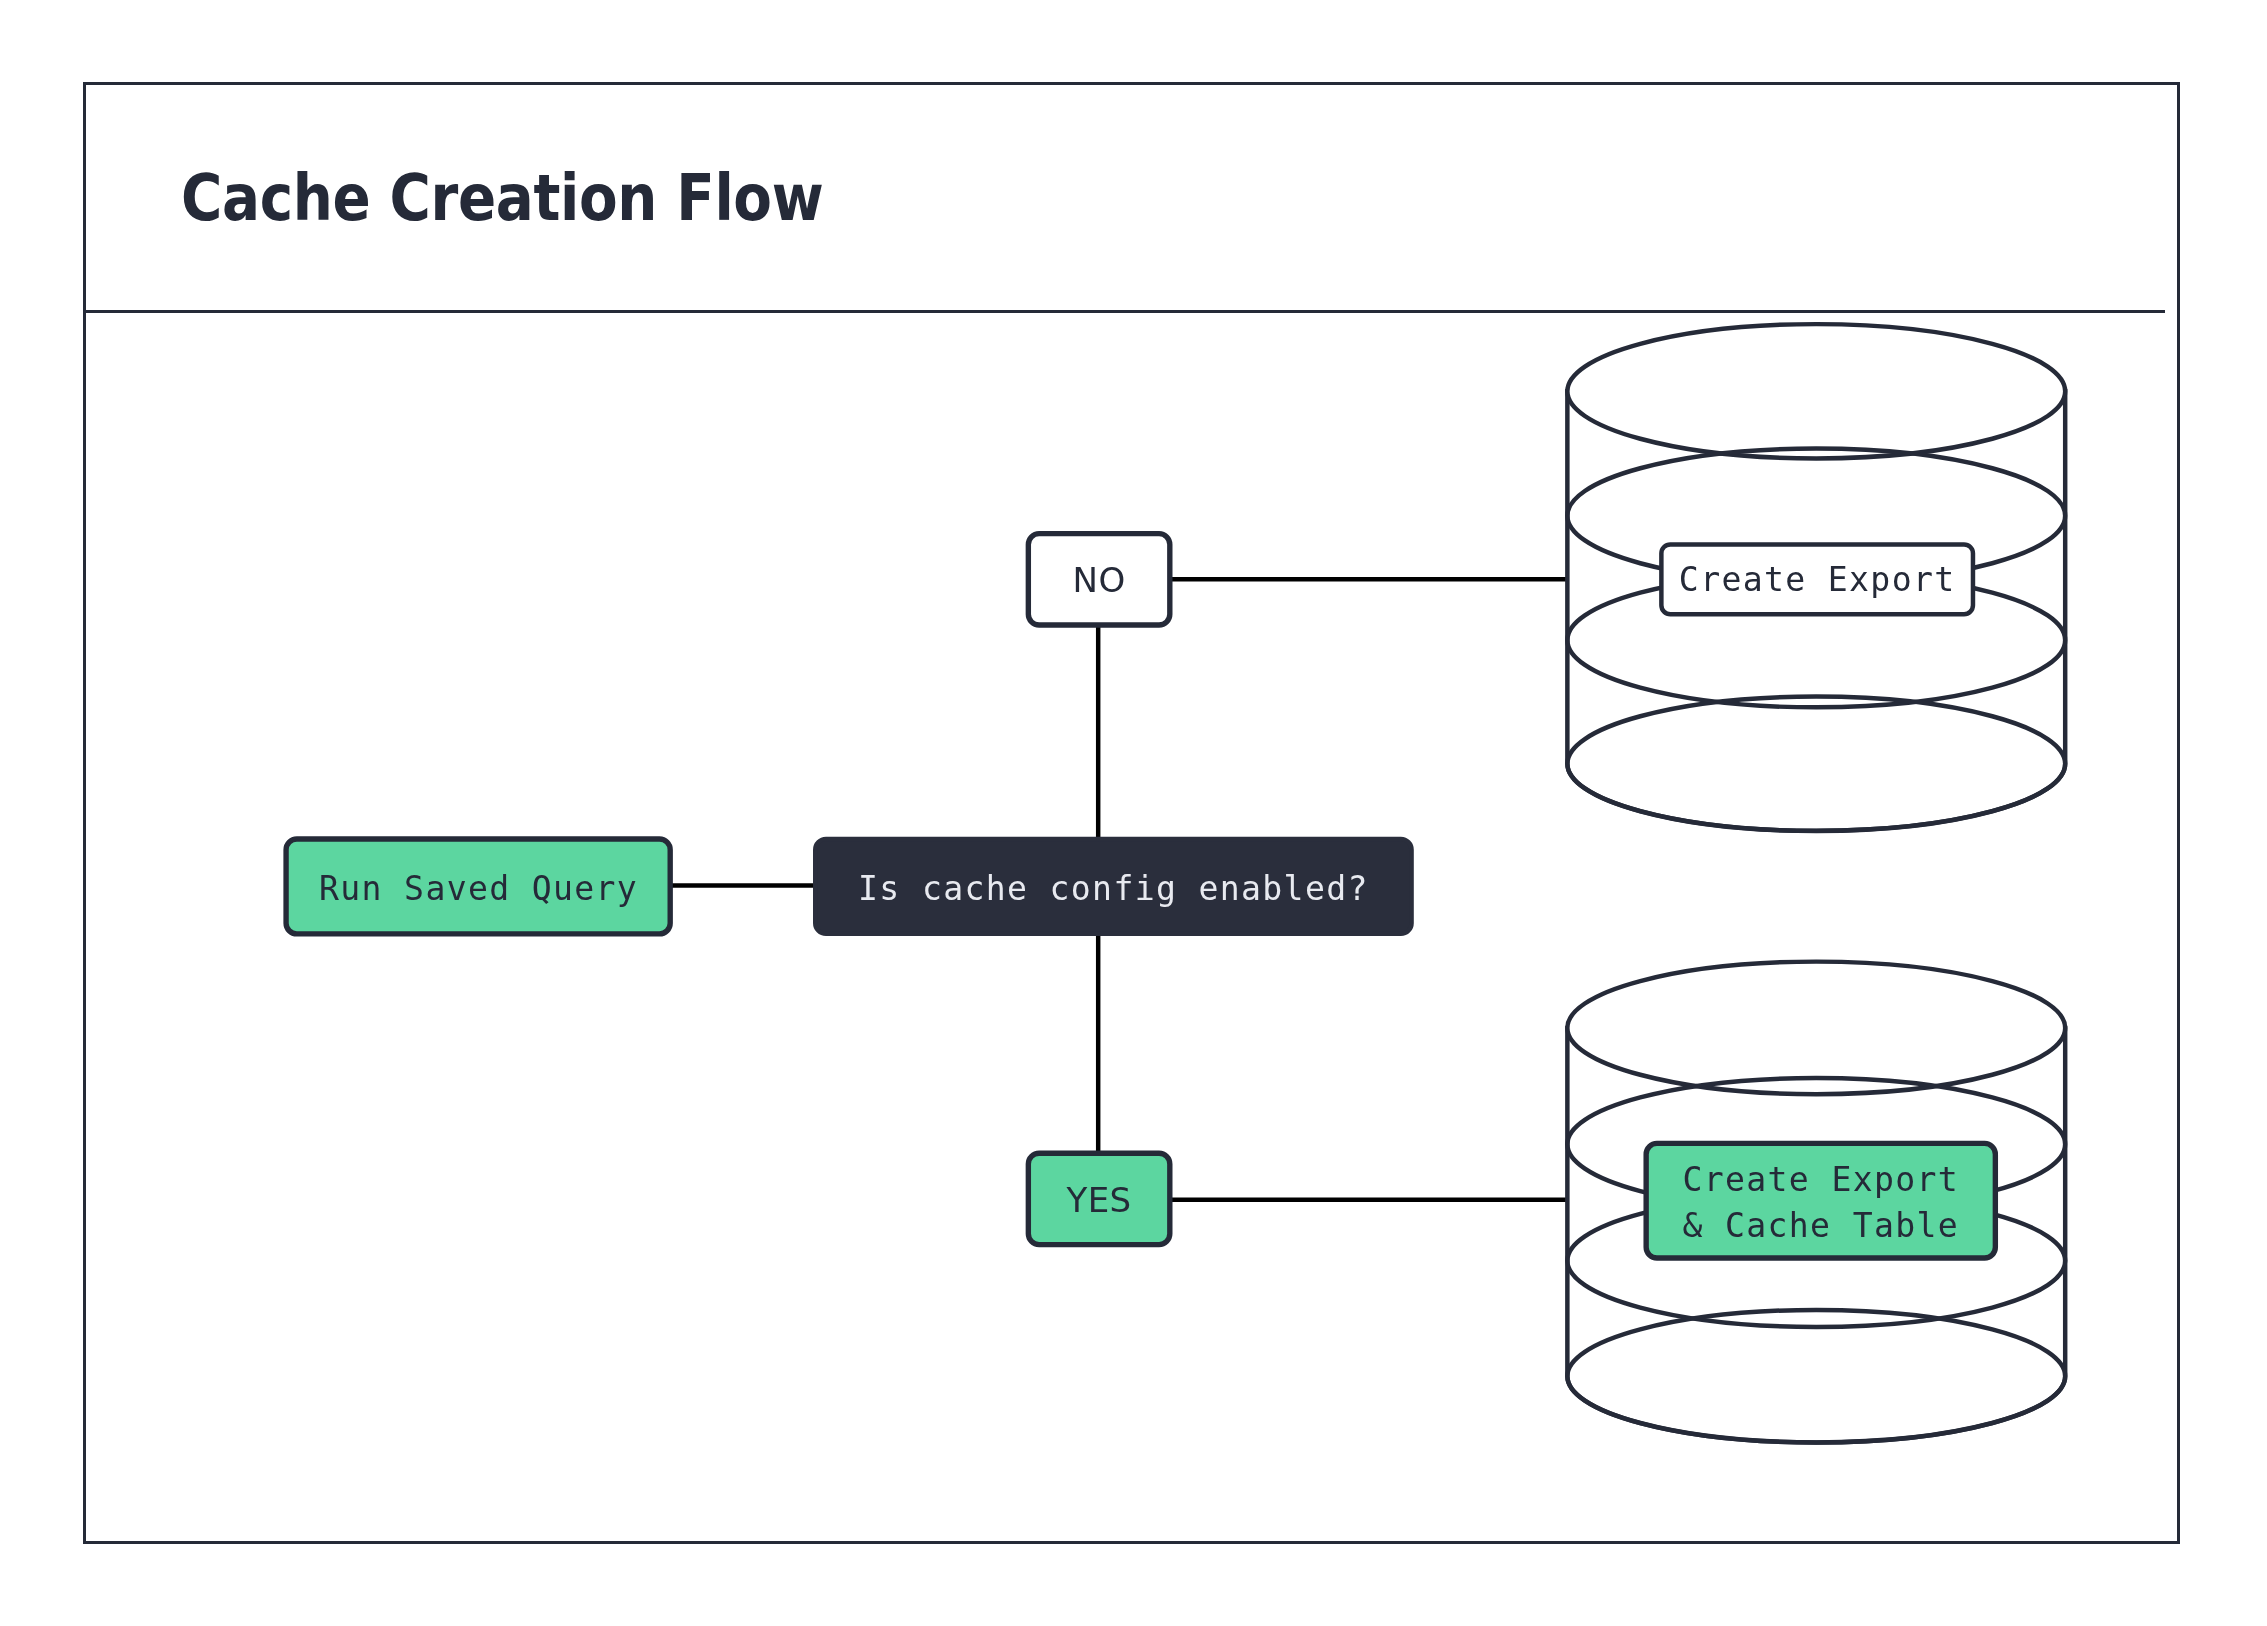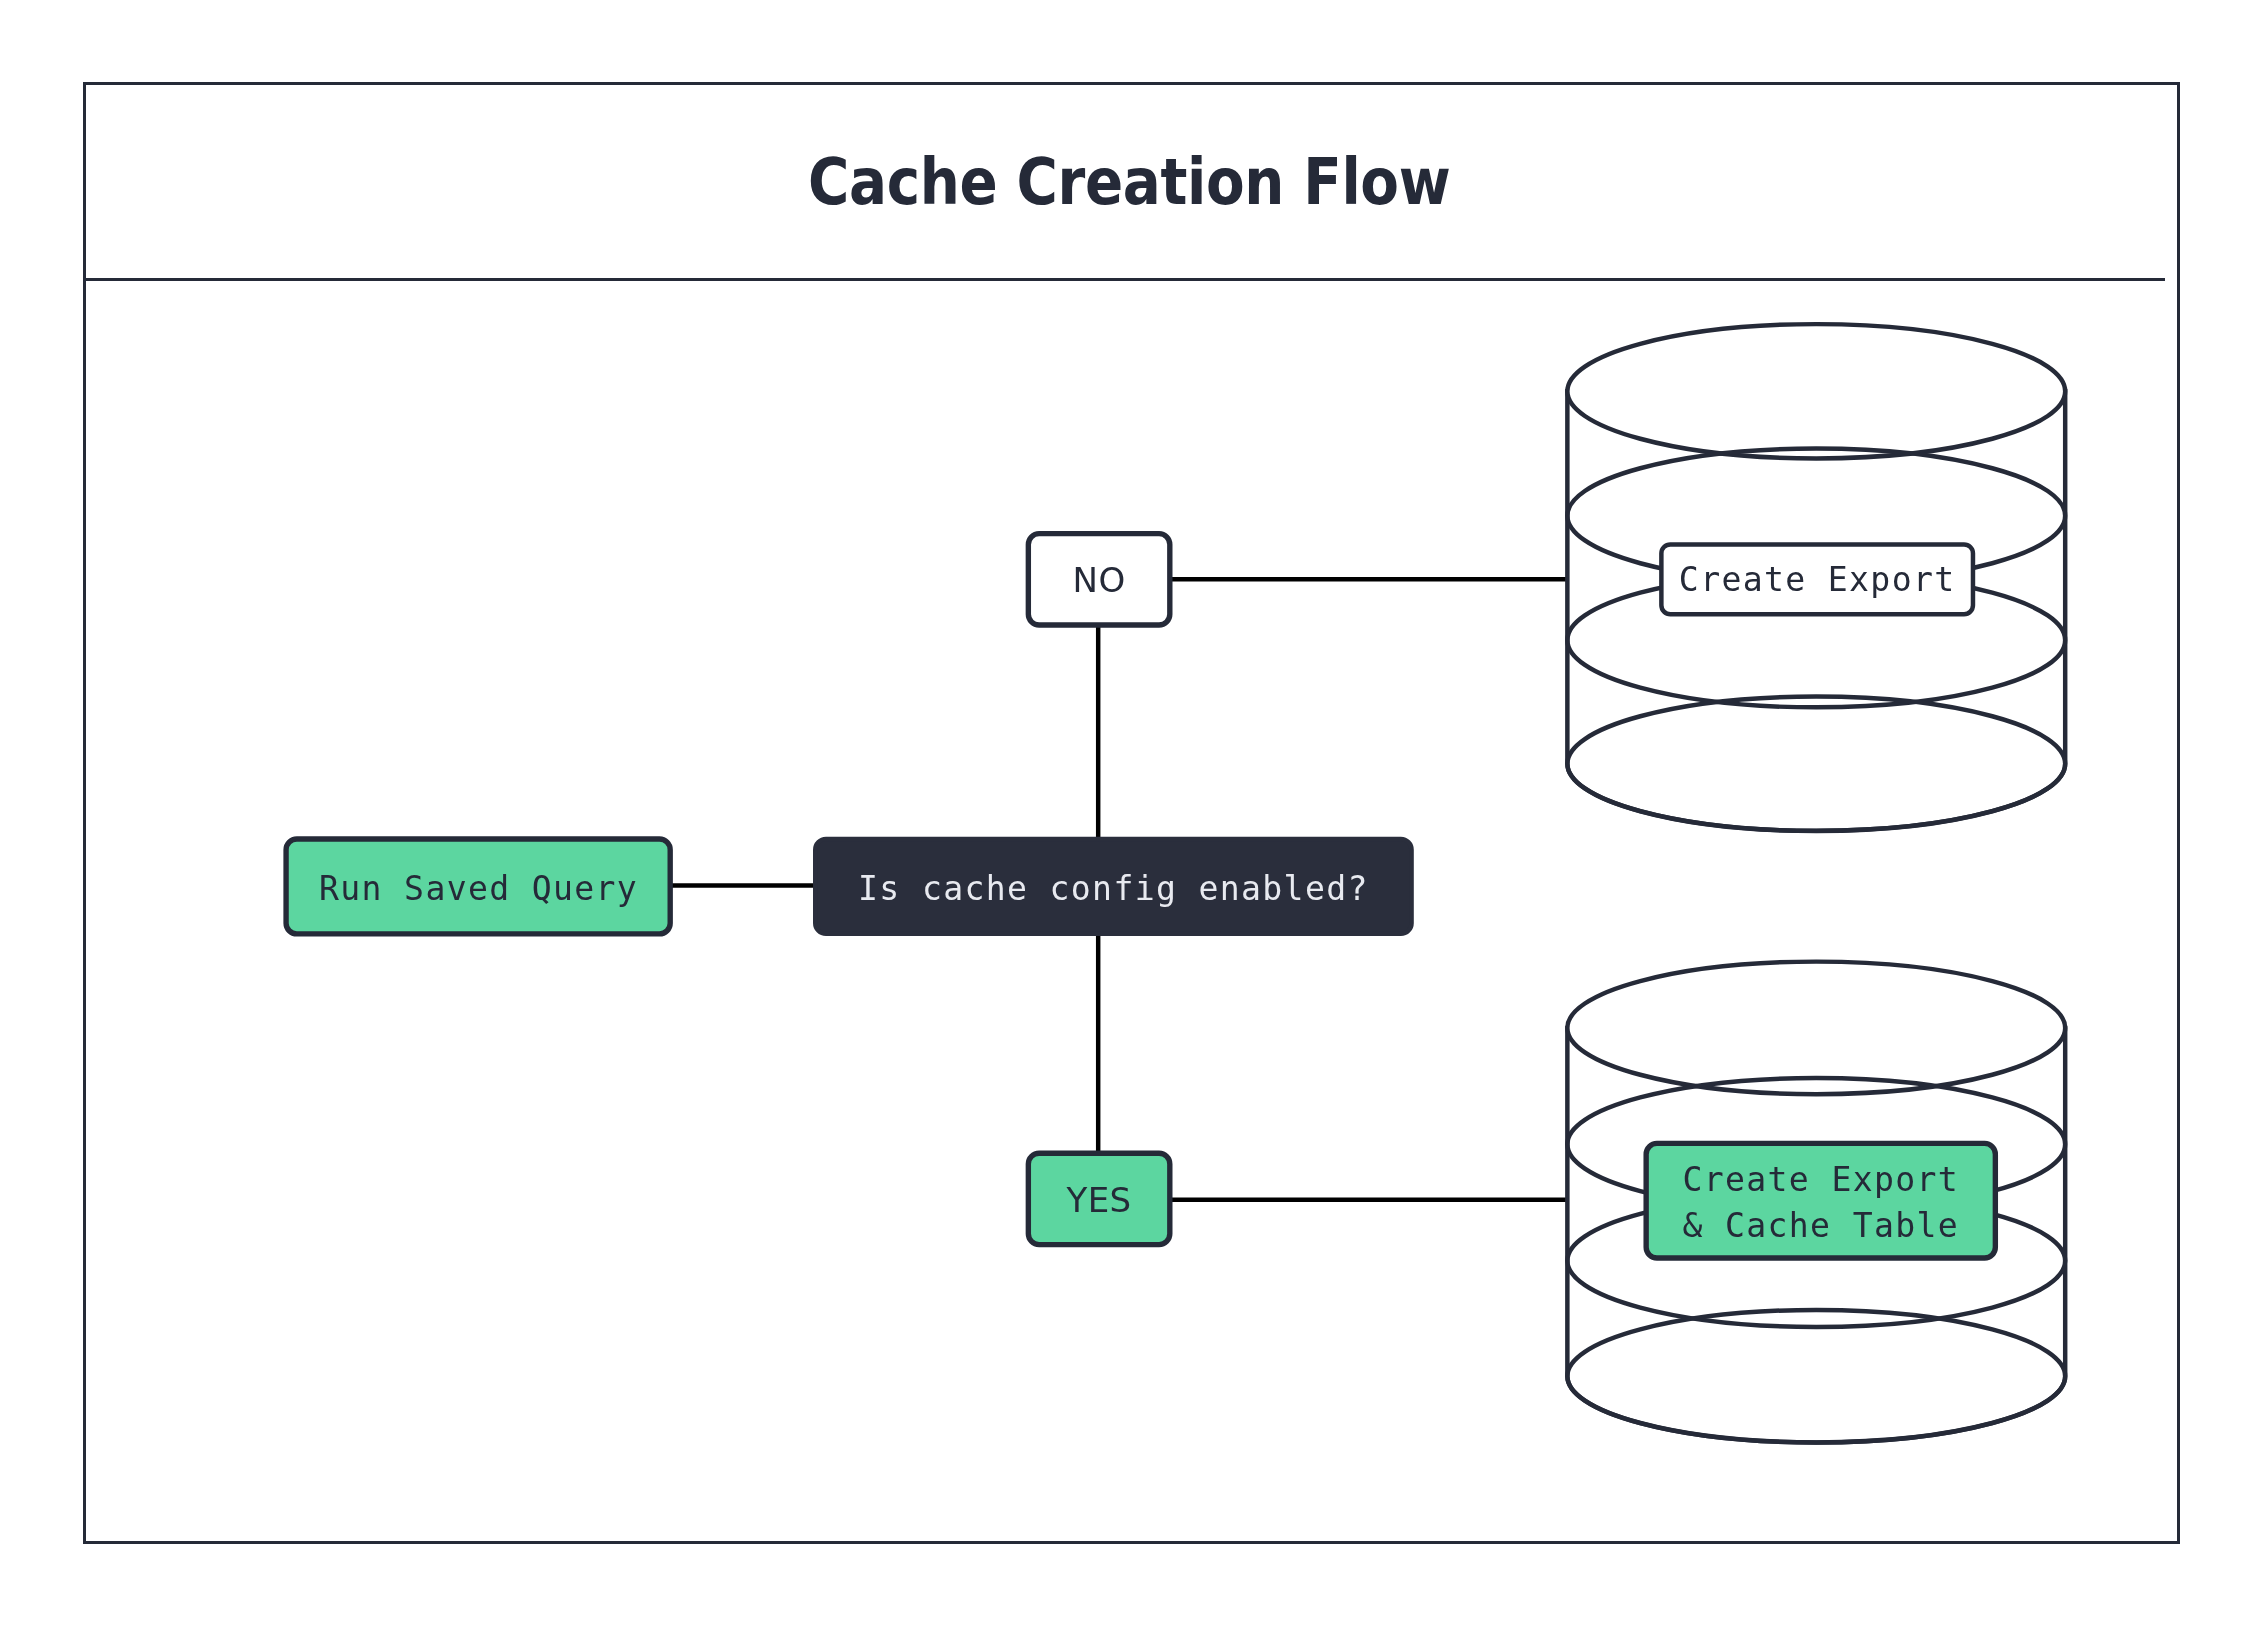--- a/index.html
+++ b/index.html
@@ -27,26 +27,25 @@
     height: 1462px;
     border: 3.6px solid #252a38;
     box-sizing: border-box;
     background: #ffffff;
   }
   .frame-header {
     position: absolute;
     left: 0;
     top: 0;
     right: 12px;
-    height: 196px;
+    height: 228px;
     border-bottom: 3.6px solid #252a38;
     box-sizing: border-box;
     display: flex;
     align-items: center;
-    justify-content: center;
   }
   .frame-title {
     margin-left: 95px;
     font-family: "DejaVu Sans", sans-serif;
     font-weight: bold;
     font-size: 64px;
     letter-spacing: -0.4px;
     color: #252a38;
     white-space: nowrap;
     transform: scaleX(0.88);

